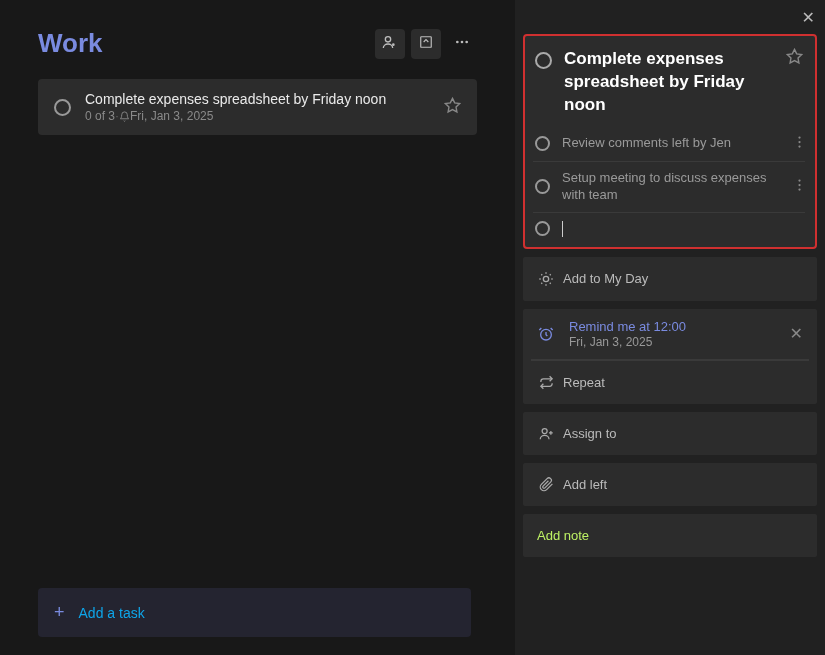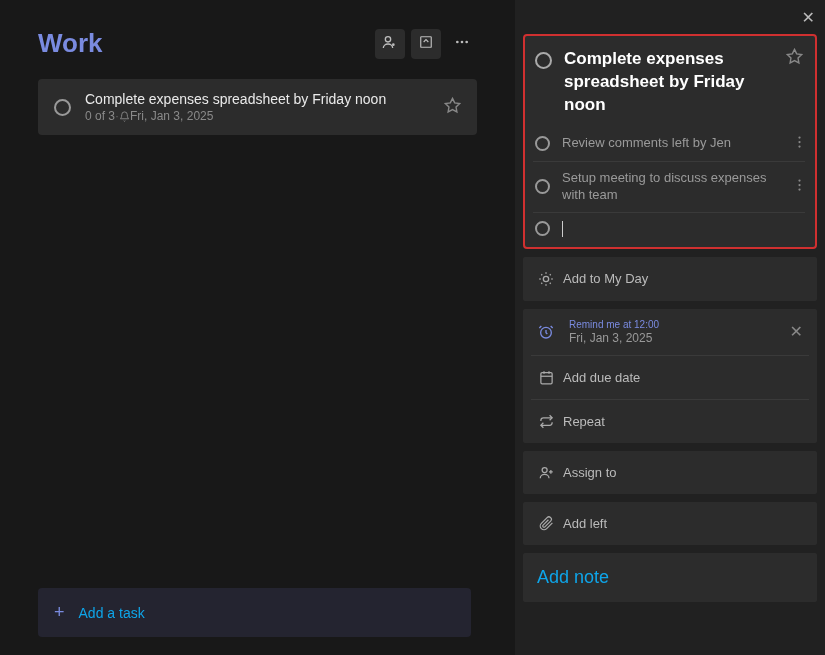--- a/index.html
+++ b/index.html
@@ -224,40 +224,40 @@
     .reminder-icon {
       width: 18px;
       display: flex;
       justify-content: center;
     }
     .reminder-content {
       flex: 1;
     }
     .reminder-time {
       color: #7a8be0;
-      font-size: 10px;
+      font-size: 13px;
     }
     .reminder-date {
       color: #999;
       font-size: 12px;
       margin-top: 1px;
     }
     .reminder-close {
       color: #888;
       cursor: pointer;
     }
     .divider {
       height: 1px;
       background: #3a3a3a;
       margin: 0 8px;
     }
     .note-row {
       padding: 14px 14px;
-      font-size: 18px;
-      color: #0ea5e9;
+      font-size: 13px;
+      color: #bef264;
       cursor: text;
     }
   </style>
 </head>
 <body>
 
 <div class="main-panel">
   <div class="header-row">
     <div class="list-title">Work</div>
     <div class="header-actions">
@@ -393,31 +393,20 @@
       </span>
       <div class="reminder-content">
         <div class="reminder-time">Remind me at 12:00</div>
         <div class="reminder-date">Fri, Jan 3, 2025</div>
       </div>
       <span class="reminder-close">
         <span>✕</span>
       </span>
     </div>
     <div class="divider"></div>
-    <div class="action-row">
-      <span class="action-icon">
-        <svg width="15" height="15" viewBox="0 0 24 24" fill="none" stroke="currentColor" stroke-width="2">
-            <rect x="3" y="4" width="18" height="18" rx="2"></rect>
-            <line x1="16" y1="2" x2="16" y2="6"></line>
-            <line x1="8" y1="2" x2="8" y2="6"></line>
-            <line x1="3" y1="10" x2="21" y2="10"></line>
-          </svg>
-      </span>
-      <span>Add due date</span>
-    </div>
     <div class="divider"></div>
     <div class="action-row">
       <span class="action-icon">
         <svg width="15" height="15" viewBox="0 0 24 24" fill="none" stroke="currentColor" stroke-width="2">
             <path d="M17 2l4 4-4 4"></path>
             <path d="M3 11v-1a4 4 0 0 1 4-4h14"></path>
             <path d="M7 22l-4-4 4-4"></path>
             <path d="M21 13v1a4 4 0 0 1-4 4H3"></path>
           </svg>
       </span>

